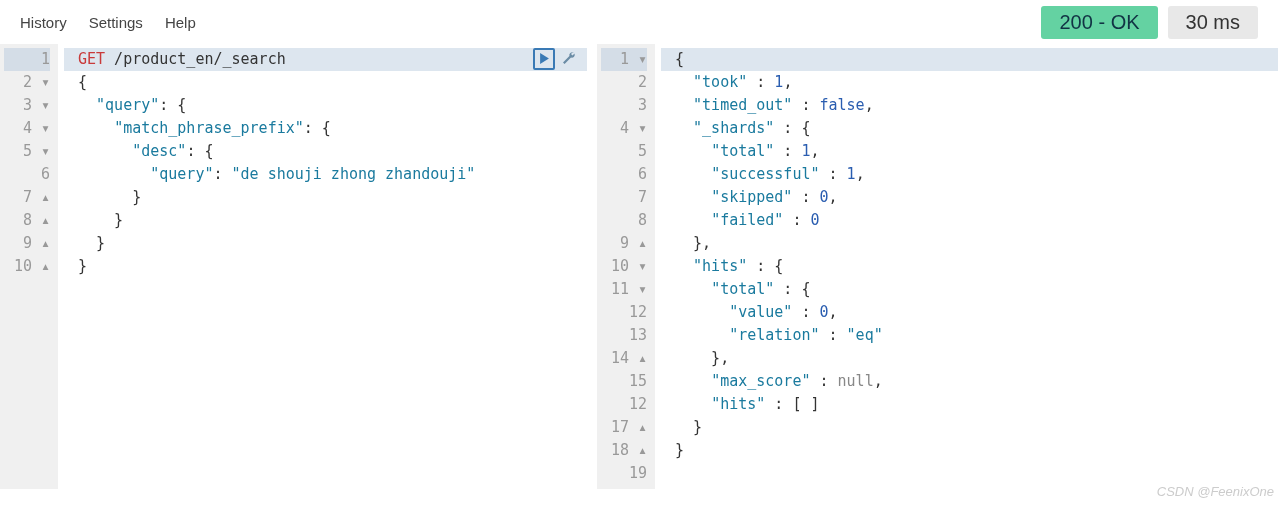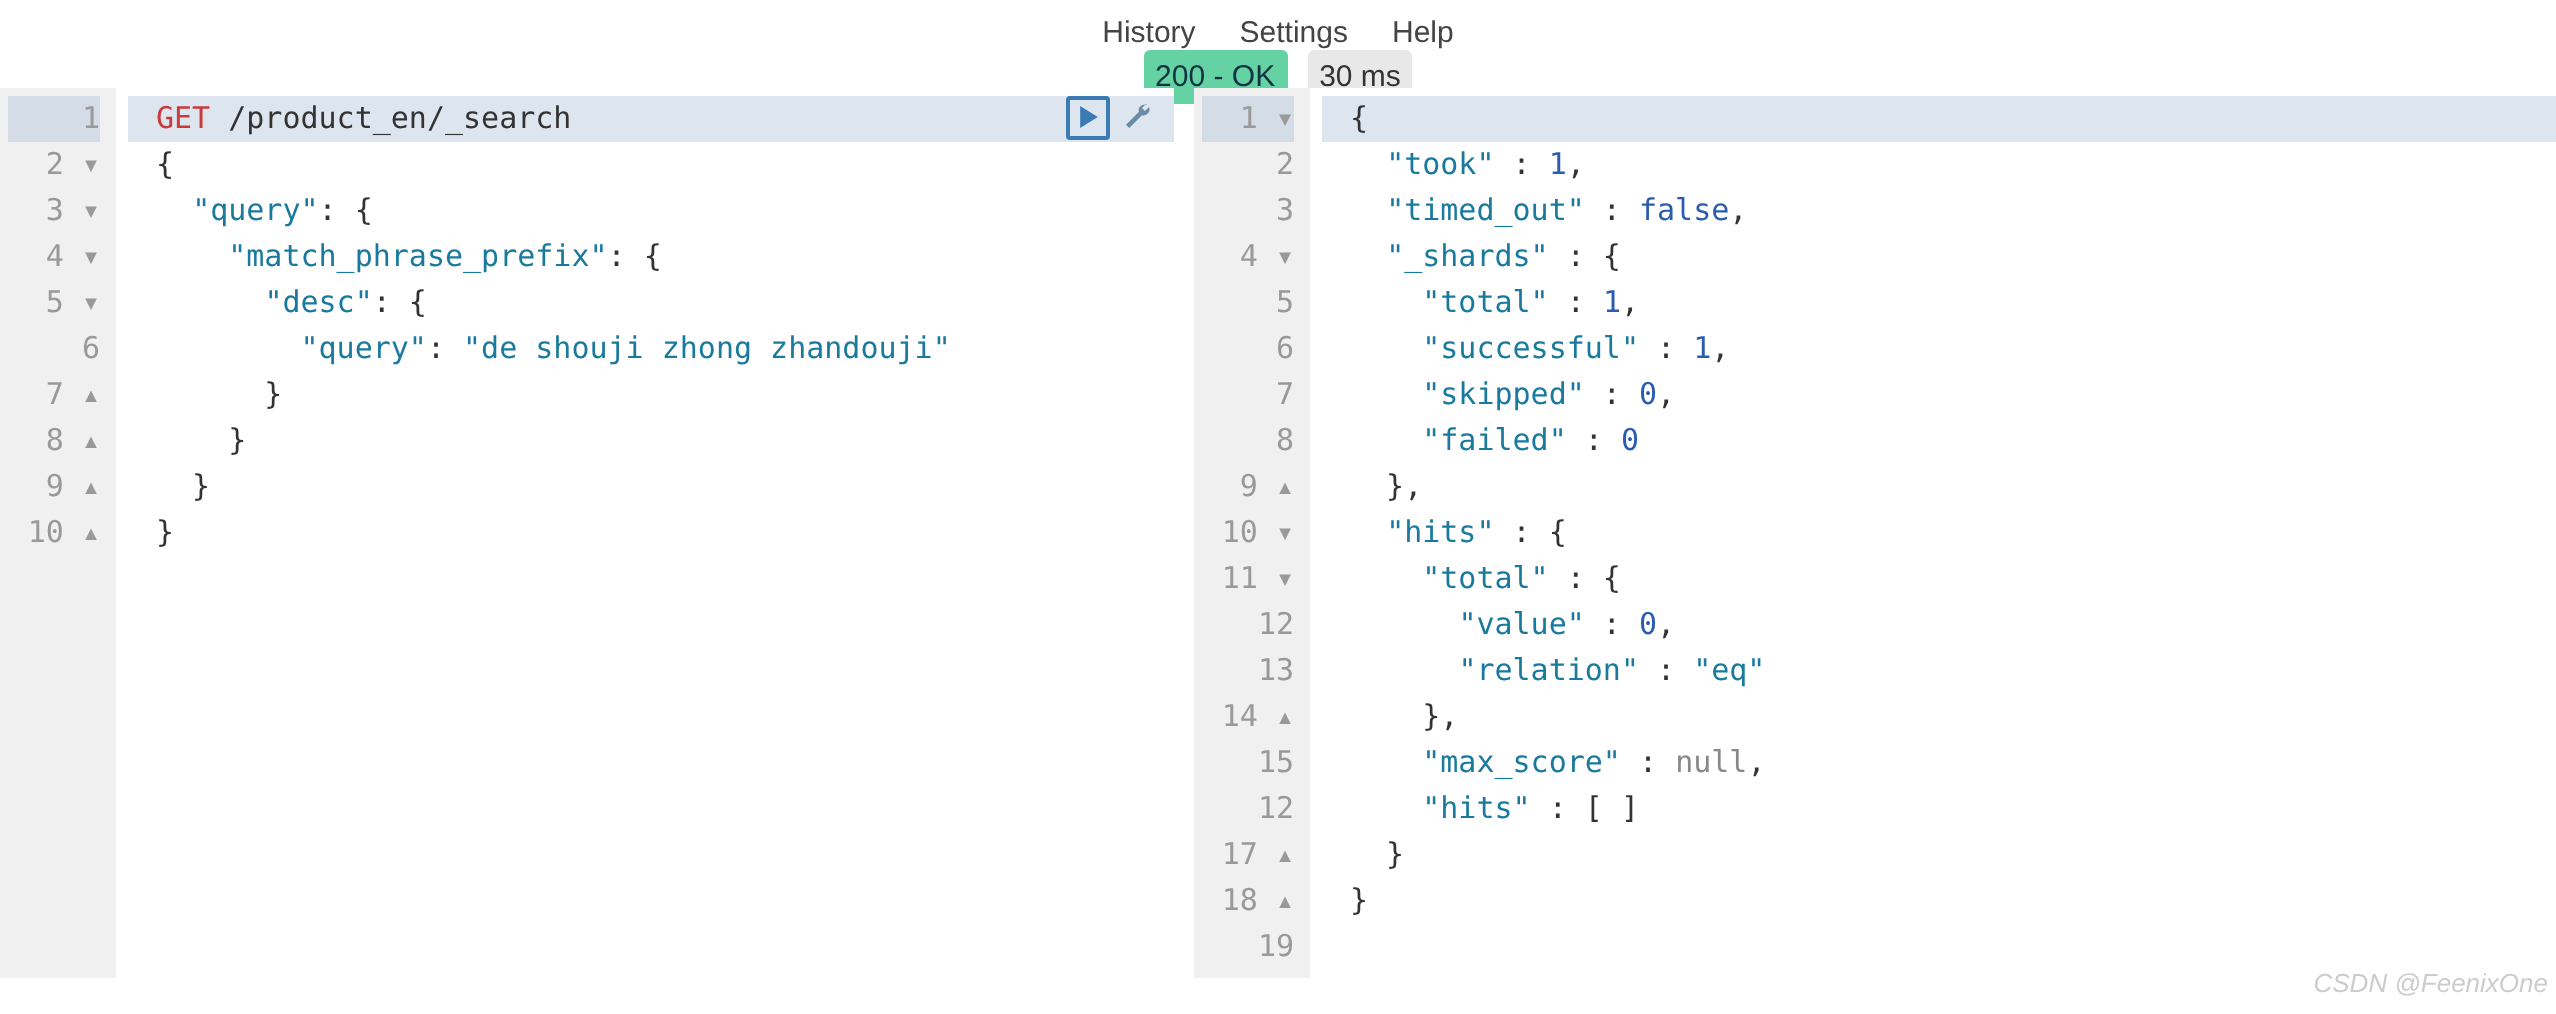--- a/index.html
+++ b/index.html
@@ -1,21 +1,21 @@
 <!DOCTYPE html>
 <html><head>
   <meta charset="utf-8">
   <style>
     * { margin: 0; padding: 0; box-sizing: border-box; }
     body { font-family: -apple-system, BlinkMacSystemFont, "Segoe UI", Helvetica, Arial, sans-serif; font-size: 14px; color: #333; background: #fff; }
-    .top-bar { display: flex; align-items: center; padding: 8px 20px; height: 44px; flex-direction: column; }
+    .top-bar { display: flex; justify-content: space-between; align-items: center; padding: 8px 20px; height: 44px; }
     .menu { display: flex; gap: 22px; }
     .menu-item { color: #444; cursor: pointer; font-size: 15px; }
     .status-area { display: flex; gap: 10px; align-items: center; }
-    .badge { padding: 5px 6px; border-radius: 3px; font-size: 15px; }
+    .badge { padding: 5px 18px; border-radius: 3px; font-size: 20px; }
     .badge-ok { background: #64d2a2; color: #134; font-weight: 500; }
     .badge-time { background: #e8e8e8; color: #333; }
     .editor-wrap { display: flex; width: 100%; }
     .pane { display: flex; position: relative; }
     .pane-left { width: 587px; }
     .pane-right { flex: 1; margin-left: 10px; }
     .gutter { background: #f0f0f0; text-align: right; color: #999; font-family: "Menlo", "Consolas", monospace; font-size: 15px; padding: 4px 8px 4px 4px; user-select: none; min-width: 58px; }
     .gutter .ln { height: 23px; line-height: 23px; white-space: pre; }
     .code { flex: 1; font-family: "Menlo", "Consolas", monospace; font-size: 15px; padding: 4px 0 4px 6px; background: #fff; position: relative; }
     .code .line { height: 23px; line-height: 23px; white-space: pre; padding-left: 14px; }

